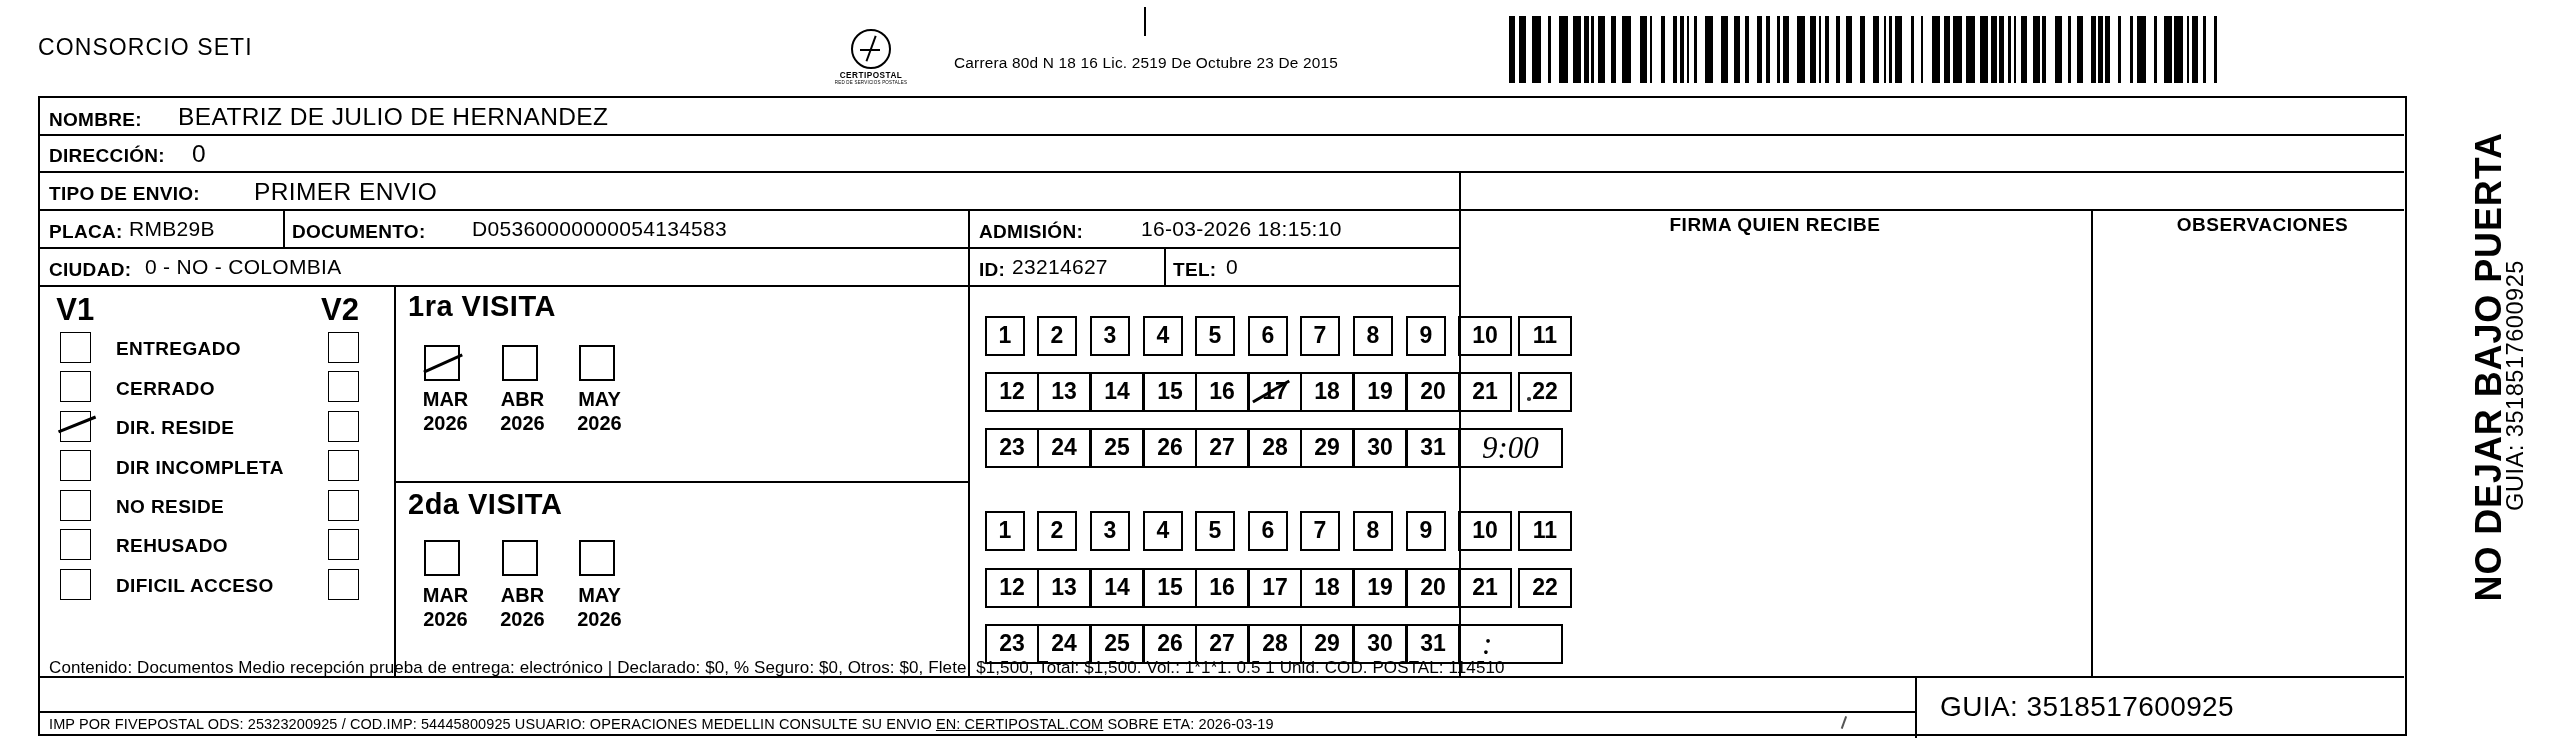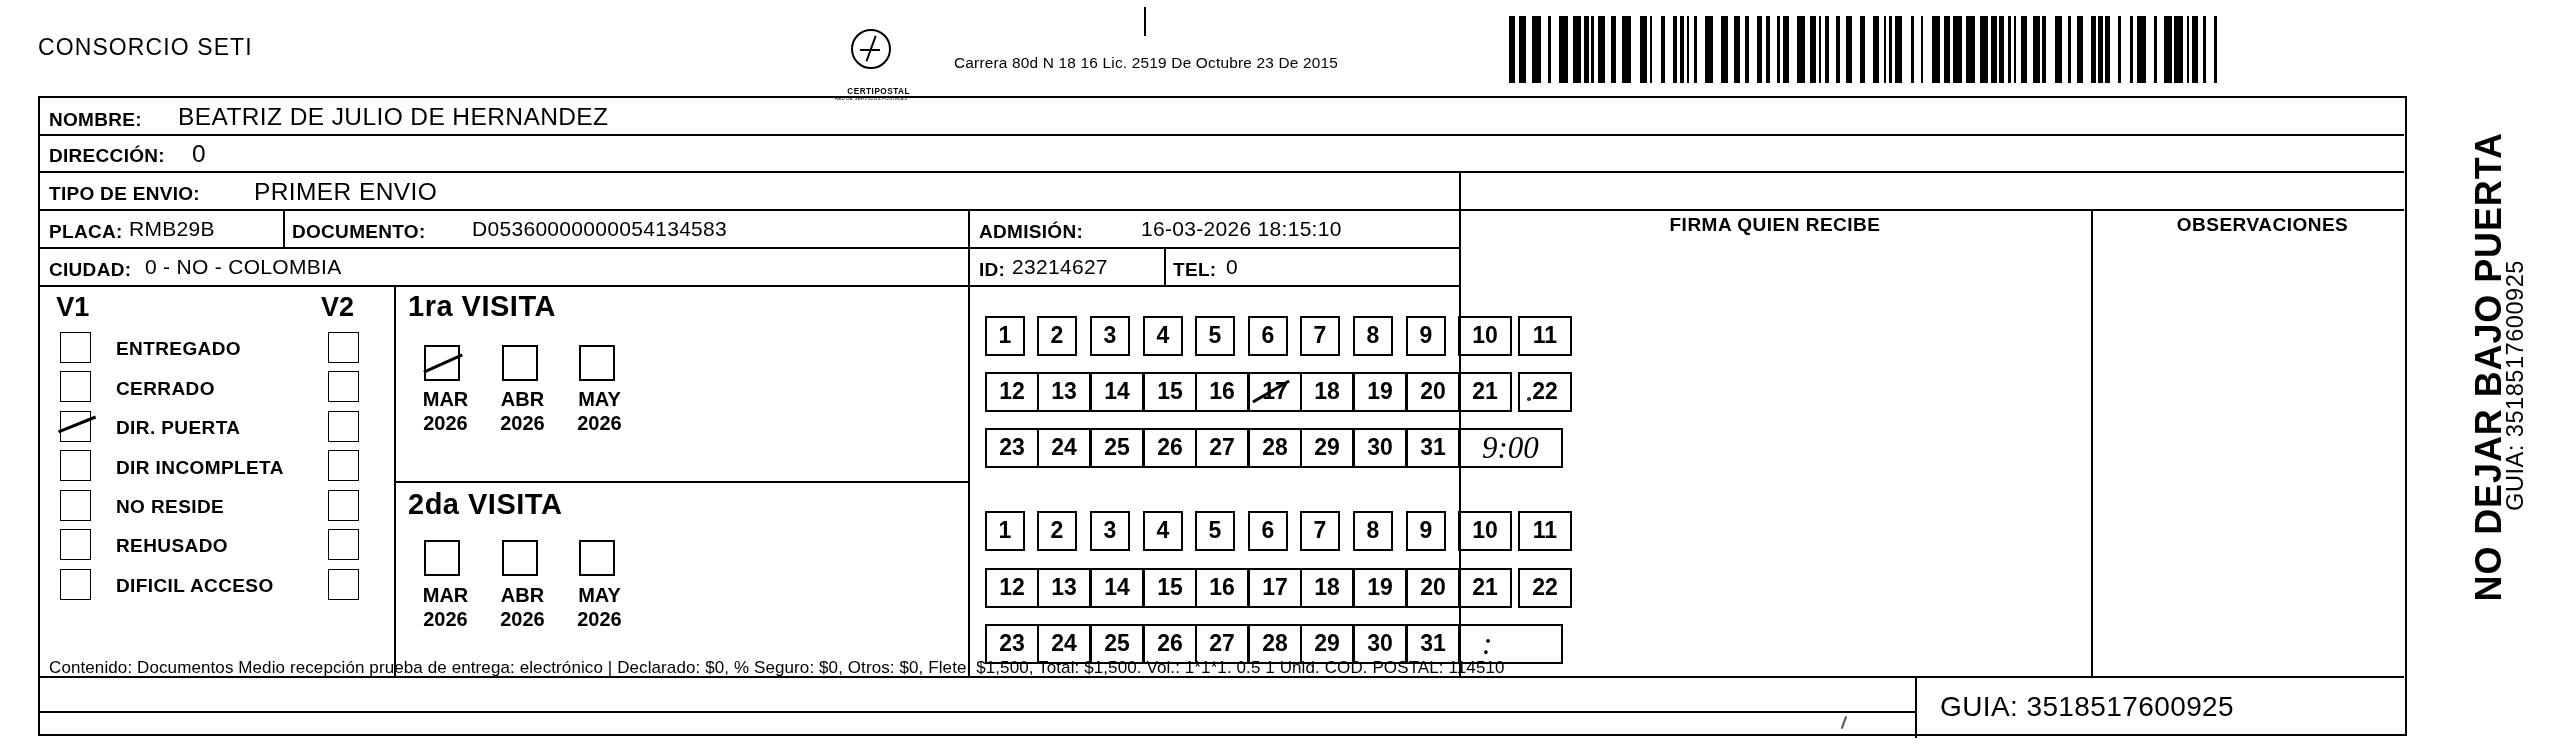--- a/index.html
+++ b/index.html
@@ -64,22 +64,21 @@
     content: "";
     position: absolute;
     left: 7.3px; top: 50%;
     width: 20px; height: 1.8px;
     background: #000;
   }
   .hdr-logo .logo-text {
     font-size: 8.2px;
     font-weight: bold;
     letter-spacing: 0.5px;
-    margin-top: 18px;
-    text-align: right;
+    margin-top: 2px;
   }
   .hdr-logo .logo-sub {
     font-size: 4.5px;
     letter-spacing: 0.2px;
   }
   .hdr-company {
     position: absolute;
     left: 954px; top: 23.6px;
     font-size: 23px;
     letter-spacing: 0.3px;
@@ -171,21 +170,21 @@
     transform-origin: center center;
     text-align: center;
     font-size: 23.6px;
     letter-spacing: 0.5px;
     white-space: nowrap;
   }
 
   
   .vcol-title {
     position: absolute;
-    font-size: 27px;
+    font-size: 31px;
     font-weight: bold;
   }
   .cbox {
     position: absolute;
     width: 31px; height: 31px;
     border: 1.8px solid #000;
     box-sizing: border-box;
   }
   .cbox.marked::after {
     content: "";
@@ -514,21 +513,21 @@
     <div class="vcol-title" style="left:16.3px; top:194px;">V1</div>
     <div class="vcol-title" style="left:281px; top:194px;">V2</div>
     <div id="status-list">
         <div class="cbox" style="left: 20px; top: 234px;"></div>
         <div class="status-lbl" style="left: 76px; top: 240px;">ENTREGADO</div>
         <div class="cbox" style="left: 288px; top: 234px;"></div>
         <div class="cbox" style="left: 20px; top: 273px;"></div>
         <div class="status-lbl" style="left: 76px; top: 280px;">CERRADO</div>
         <div class="cbox" style="left: 288px; top: 273px;"></div>
         <div class="cbox marked" style="left: 20px; top: 313px;"></div>
-        <div class="status-lbl" style="left: 76px; top: 319px;">DIR. PUERTA</div>
+        <div class="status-lbl" style="left: 76px; top: 319px;">DIR. RESIDE</div>
         <div class="cbox" style="left: 288px; top: 313px;"></div>
         <div class="cbox" style="left: 20px; top: 352px;"></div>
         <div class="status-lbl" style="left: 76px; top: 359px;">DIR INCOMPLETA</div>
         <div class="cbox" style="left: 288px; top: 352px;"></div>
         <div class="cbox" style="left: 20px; top: 392px;"></div>
         <div class="status-lbl" style="left: 76px; top: 398px;">NO RESIDE</div>
         <div class="cbox" style="left: 288px; top: 392px;"></div>
         <div class="cbox" style="left: 20px; top: 431px;"></div>
         <div class="status-lbl" style="left: 76px; top: 437px;">REHUSADO</div>
         <div class="cbox" style="left: 288px; top: 431px;"></div>
@@ -632,20 +631,21 @@
         <div class="daybox w2" style="left: 1155px; top: 526px;">27</div>
         <div class="daybox w2" style="left: 1208px; top: 526px;">28</div>
         <div class="daybox w2" style="left: 1260px; top: 526px;">29</div>
         <div class="daybox w2" style="left: 1313px; top: 526px;">30</div>
         <div class="daybox w2" style="left: 1366px; top: 526px;">31</div>
         <div class="daybox wide" style="left: 1418px; top: 526px;"></div>
         <div class="hand" style="left: 1442px; top: 528px;">:</div>
       </div>
 
     <div class="footer-text" style="left:9px; top:560px;">Contenido: Documentos Medio recepción prueba de entrega: electrónico | Declarado: $0, % Seguro: $0, Otros: $0, Flete: $1,500, Total: $1,500. Vol.: 1*1*1. 0.5  1 Unid. COD. POSTAL: 114510</div>
+    <div class="footer-text2" style="left:9px; top:618px;"><span>IMP POR FIVEPOSTAL ODS: 25323200925 / COD.IMP: 54445800925 USUARIO: OPERACIONES MEDELLIN CONSULTE SU ENVIO </span><span class="underline-link">EN: CERTIPOSTAL.COM</span><span> SOBRE ETA: 2026-03-19</span></div>
     <div class="tick" style="left:1803px; top:618px; transform:rotate(20deg);"></div>
 
     <div class="guia-box" style="left:1900px; top:593px;">
       <span>GUIA:</span>
       <span>3518517600925</span>
     </div>
 
   </div>
 </div>
 

